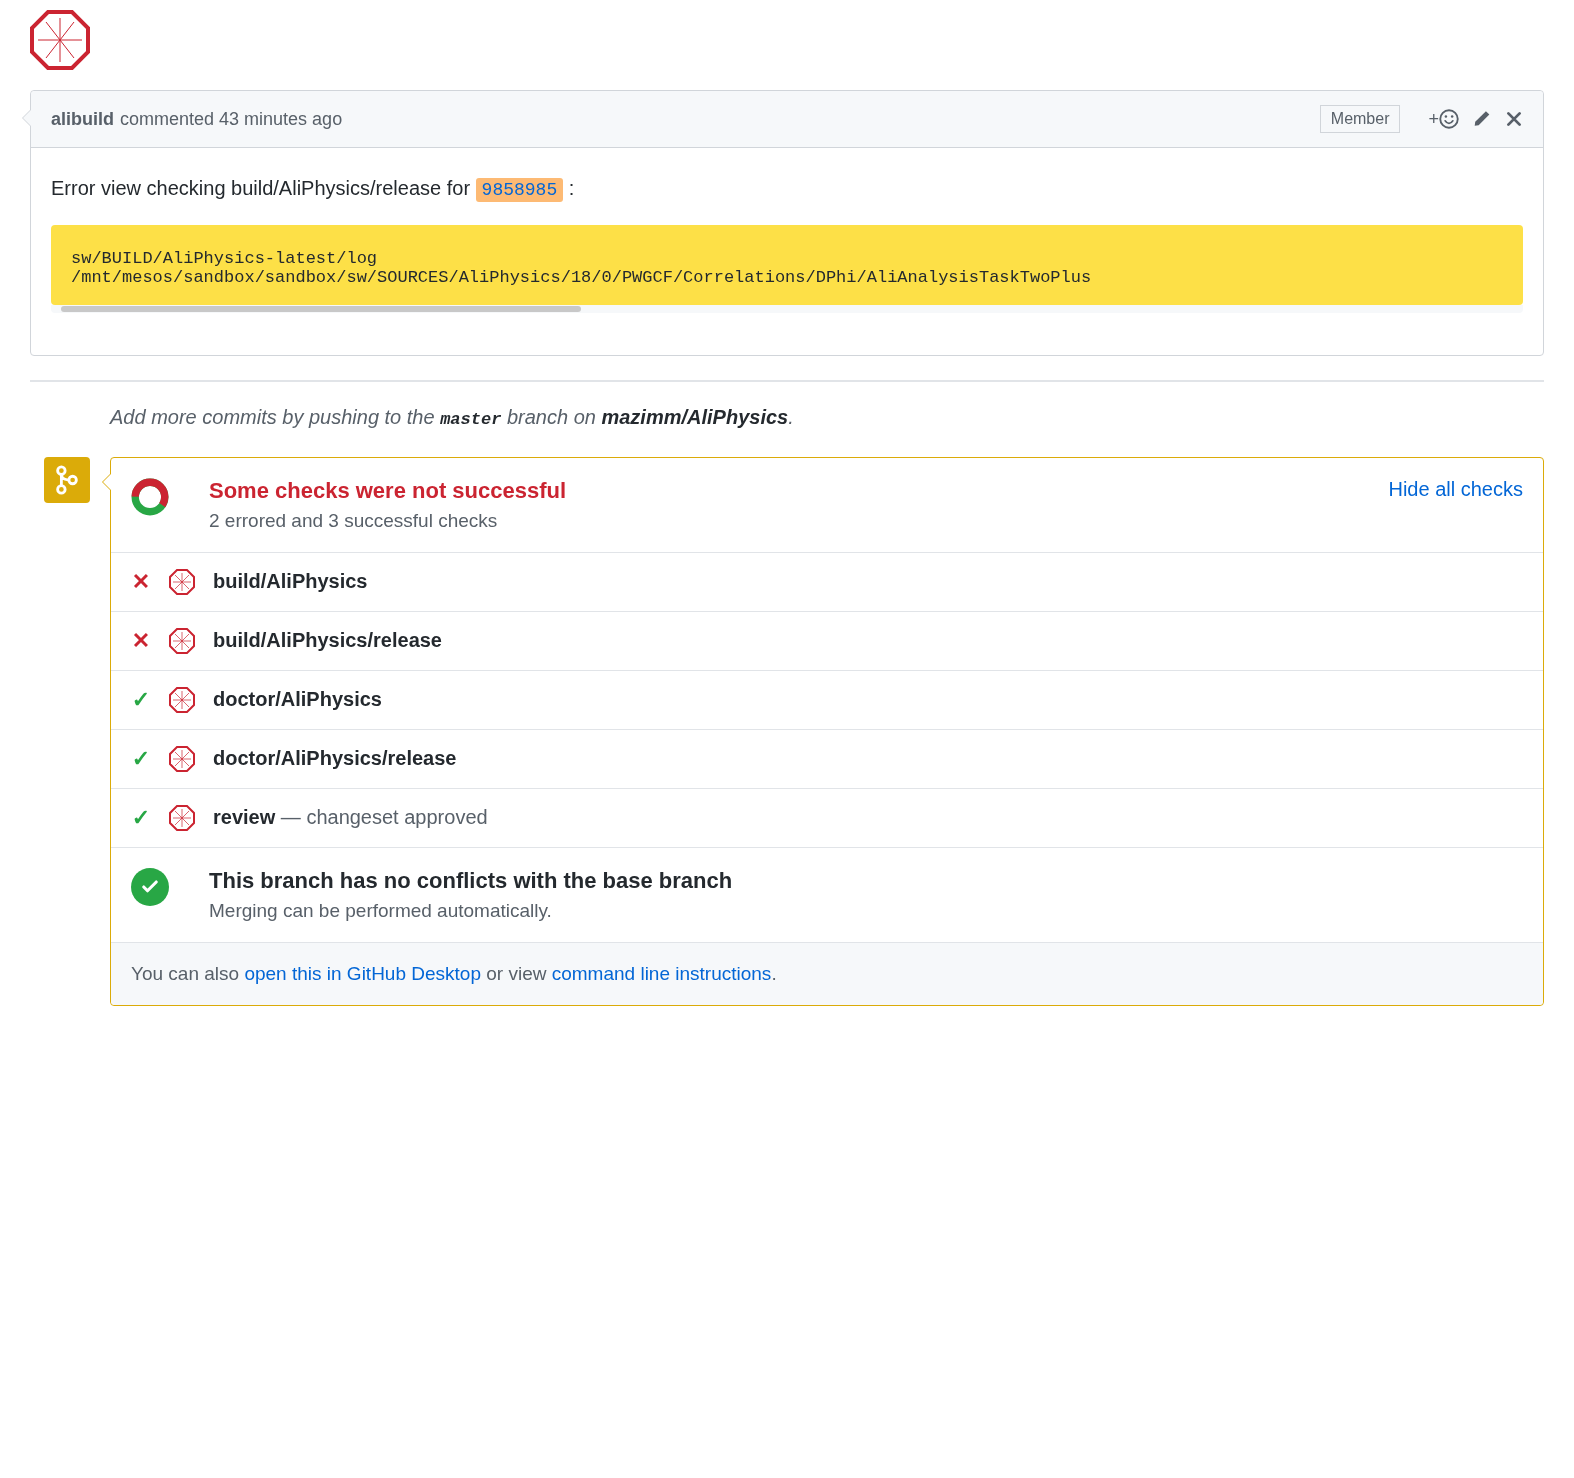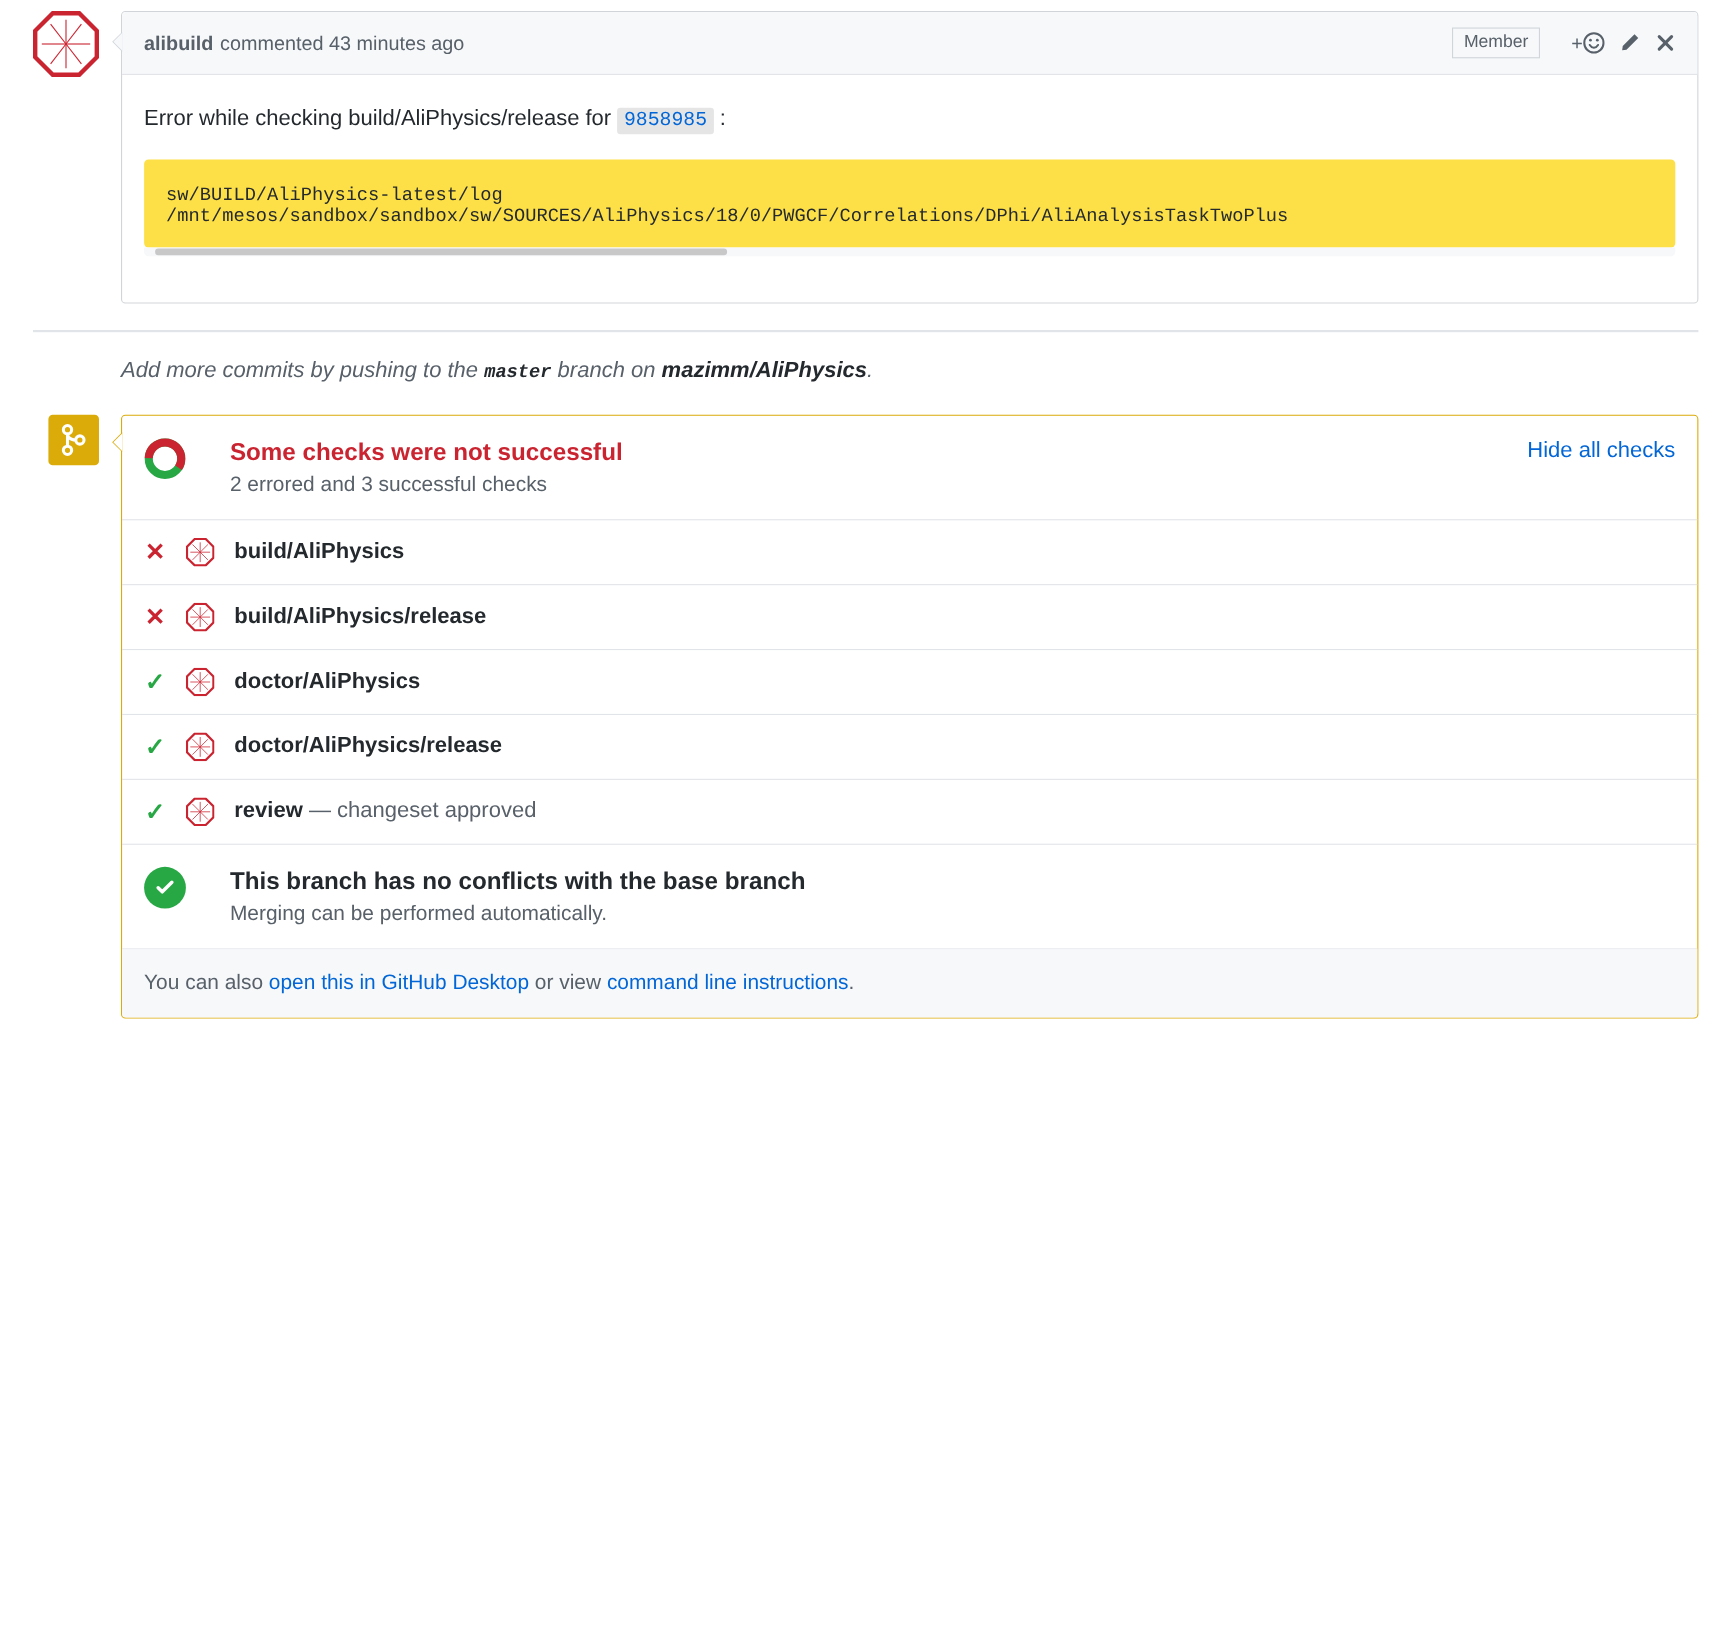--- a/index.html
+++ b/index.html
@@ -4,21 +4,21 @@
   <style>
     * { box-sizing: border-box; margin: 0; padding: 0; }
     body {
       font-family: -apple-system, BlinkMacSystemFont, "Segoe UI", Helvetica, Arial, sans-serif;
       color: #24292e;
       background: #fff;
       padding: 10px 30px 60px 30px;
       font-size: 18px;
     }
     .timeline { position: relative; }
-    .comment-block { display: flex; gap: 20px; margin-bottom: 24px; }
+    .comment-block { display: flex; gap: 20px; margin-bottom: 24px; flex-direction: column; }
     .avatar-col { width: 60px; flex-shrink: 0; }
     .octagon {
       width: 60px; height: 60px;
       position: relative;
       display: flex; align-items: center; justify-content: center;
     }
     .octagon svg { width: 100%; height: 100%; }
     .mini-octagon { width: 26px; height: 26px; }
     .comment-container {
       flex: 1;
@@ -57,21 +57,21 @@
       padding: 4px 10px;
       font-size: 16px; color: #586069;
       font-weight: 500;
       margin-right: 14px;
     }
     .header-action { color: #586069; margin-left: 14px; display: inline-flex; align-items: center; cursor: pointer; }
     .comment-body { padding: 24px 20px; }
     .comment-body p { font-size: 20px; line-height: 1.6; }
     .code-link {
       font-family: SFMono-Regular, Consolas, "Liberation Mono", Menlo, monospace;
-      background: #e5e5e5;
+      background: #fdba74;
       color: #0366d6;
       padding: 2px 6px;
       border-radius: 3px;
       font-size: 18px;
     }
     .code-block-wrapper { margin: 20px 0 18px; }
     .code-block {
       background: #fde047;
       border-radius: 4px;
       padding: 24px 20px 18px 20px;
@@ -216,21 +216,21 @@
             </svg>
         </span>
         <span class="header-action">
           <svg width="18" height="18" viewBox="0 0 16 16" fill="#586069">
               <path d="M3 3l10 10M13 3L3 13" stroke="#586069" stroke-width="2.5" stroke-linecap="round"></path>
             </svg>
         </span>
       </div>
       <div class="comment-body">
         <p>
-          <span>Error while checking build/AliPhysics/release for </span><a class="code-link">9858985</a><span> :</span>
+          <span>Error view checking build/AliPhysics/release for </span><a class="code-link">9858985</a><span> :</span>
         </p>
         <div class="code-block-wrapper">
           <div class="code-block"><span>sw/BUILD/AliPhysics-latest/log</span>
 <span>/mnt/mesos/sandbox/sandbox/sw/SOURCES/AliPhysics/18/0/PWGCF/Correlations/DPhi/AliAnalysisTaskTwoPlus</span></div>
           <div class="fake-scroll">
               <div class="fake-scroll-thumb"></div>
             </div>
         </div>
       </div>
     </div>

